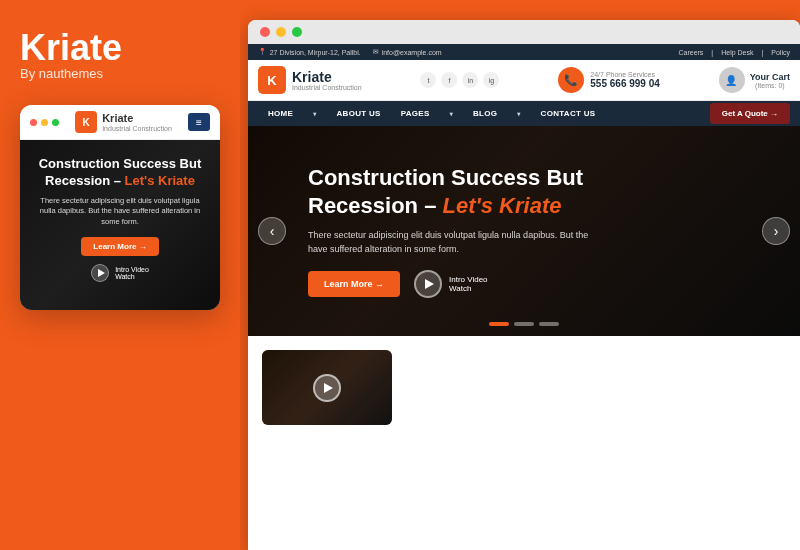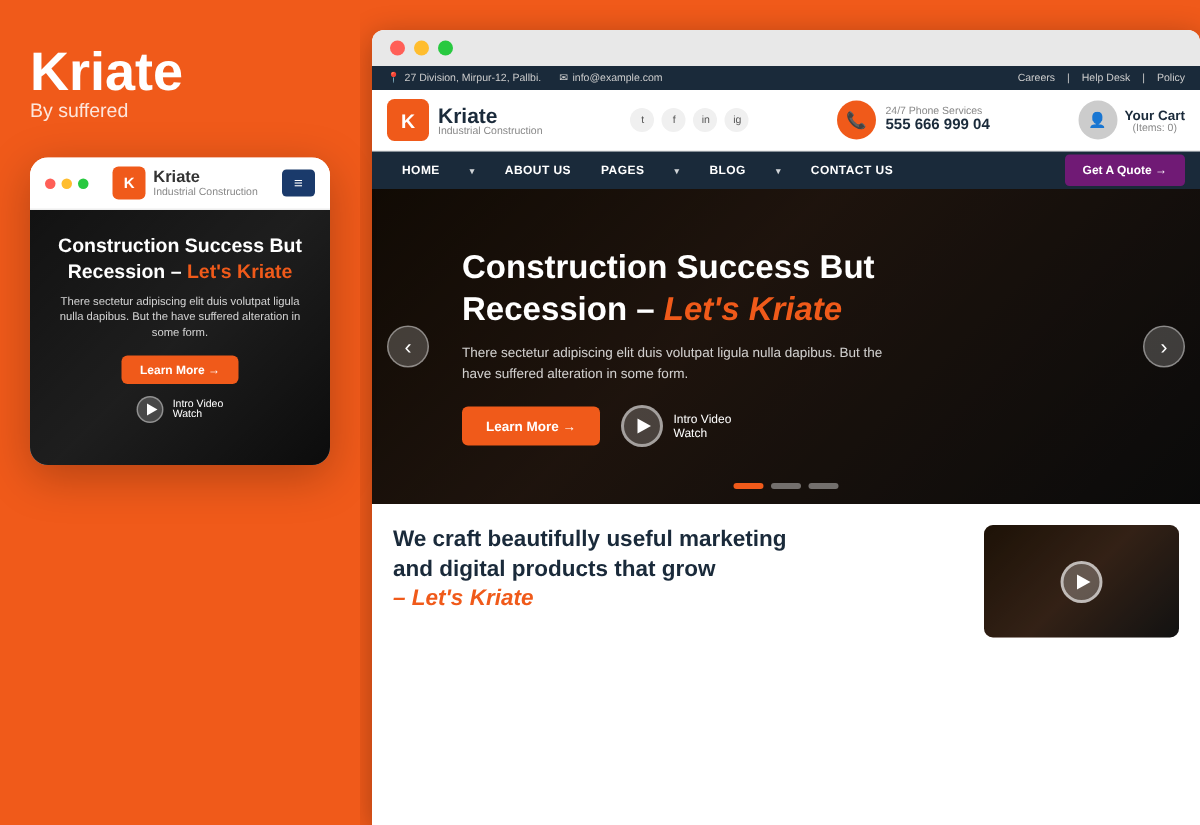--- a/index.html
+++ b/index.html
@@ -410,21 +410,21 @@
     .nav-chevron {
       font-size: 6px;
       opacity: 0.8;
     }
 
     .nav-spacer {
       flex: 1;
     }
 
     .nav-quote-btn {
-      background: #701a75;
+      background: #7f1d1d;
       color: #fff;
       border: none;
       border-radius: 3px;
       padding: 6px 12px;
       font-size: 8px;
       font-weight: 700;
       cursor: pointer;
       display: flex;
       align-items: center;
       gap: 4px;
@@ -624,21 +624,21 @@
       border-bottom: 5px solid transparent;
       border-left: 9px solid #fff;
       margin-left: 2px;
     }
   </style>
 </head>
 <body>
 
 <div class="left-panel">
   <div class="brand-title">Kriate</div>
-  <div class="brand-by">By suffered</div>
+  <div class="brand-by">By nauthemes</div>
 
   <div class="mobile-mockup">
 
     <div class="mobile-topbar">
       <div class="mobile-dots">
         <div class="mobile-dot" style="background:#ff5f57;"></div>
         <div class="mobile-dot" style="background:#ffbd2e;"></div>
         <div class="mobile-dot" style="background:#28c940;"></div>
       </div>
       <div class="mobile-logo-area">
@@ -787,27 +787,20 @@
     <button class="hero-next-btn">›</button>
 
     <div class="hero-dots">
       <div class="hero-dot active"></div>
       <div class="hero-dot"></div>
       <div class="hero-dot"></div>
     </div>
   </div>
 
   <div class="site-bottom">
-    <div class="bottom-text">
-      <div class="bottom-headline">
-        <div>We craft beautifully useful marketing</div>
-        <div>and digital products that grow</div>
-        <div class="bottom-highlight">– Let's Kriate</div>
-      </div>
-    </div>
     <div class="bottom-image">
       <div class="bottom-image-overlay">
         <div class="bottom-play">
           <div class="bottom-play-triangle"></div>
         </div>
       </div>
     </div>
   </div>
 
 </div>

